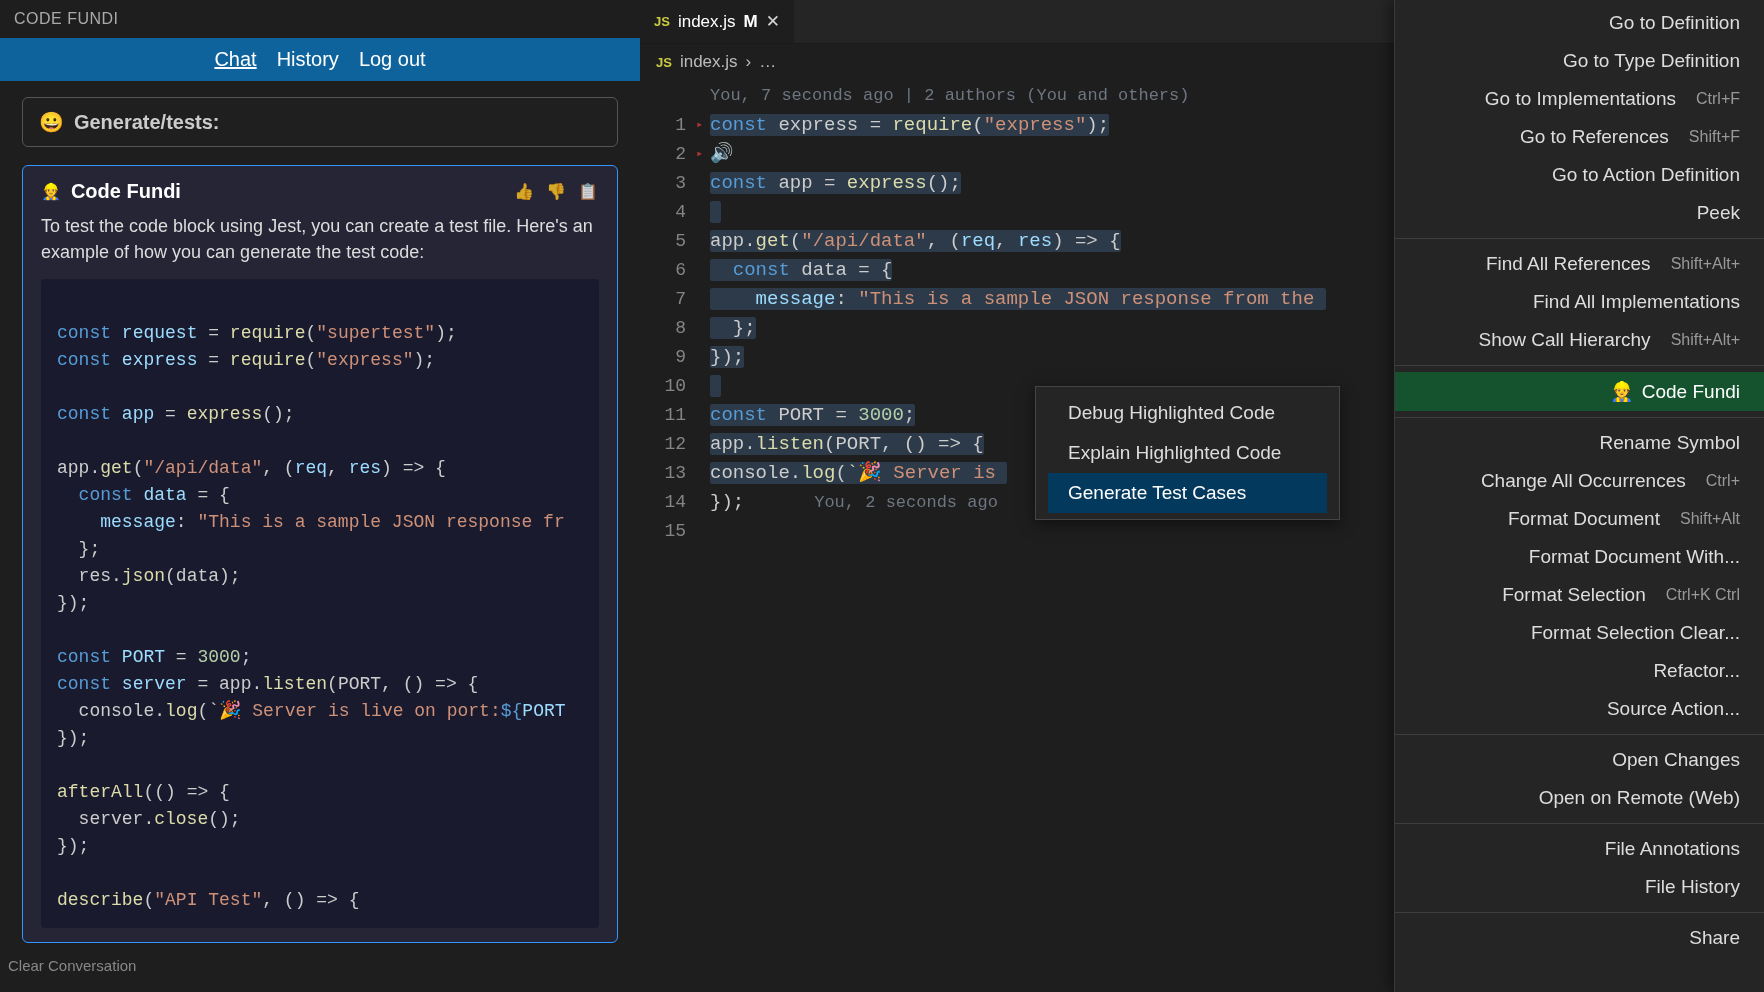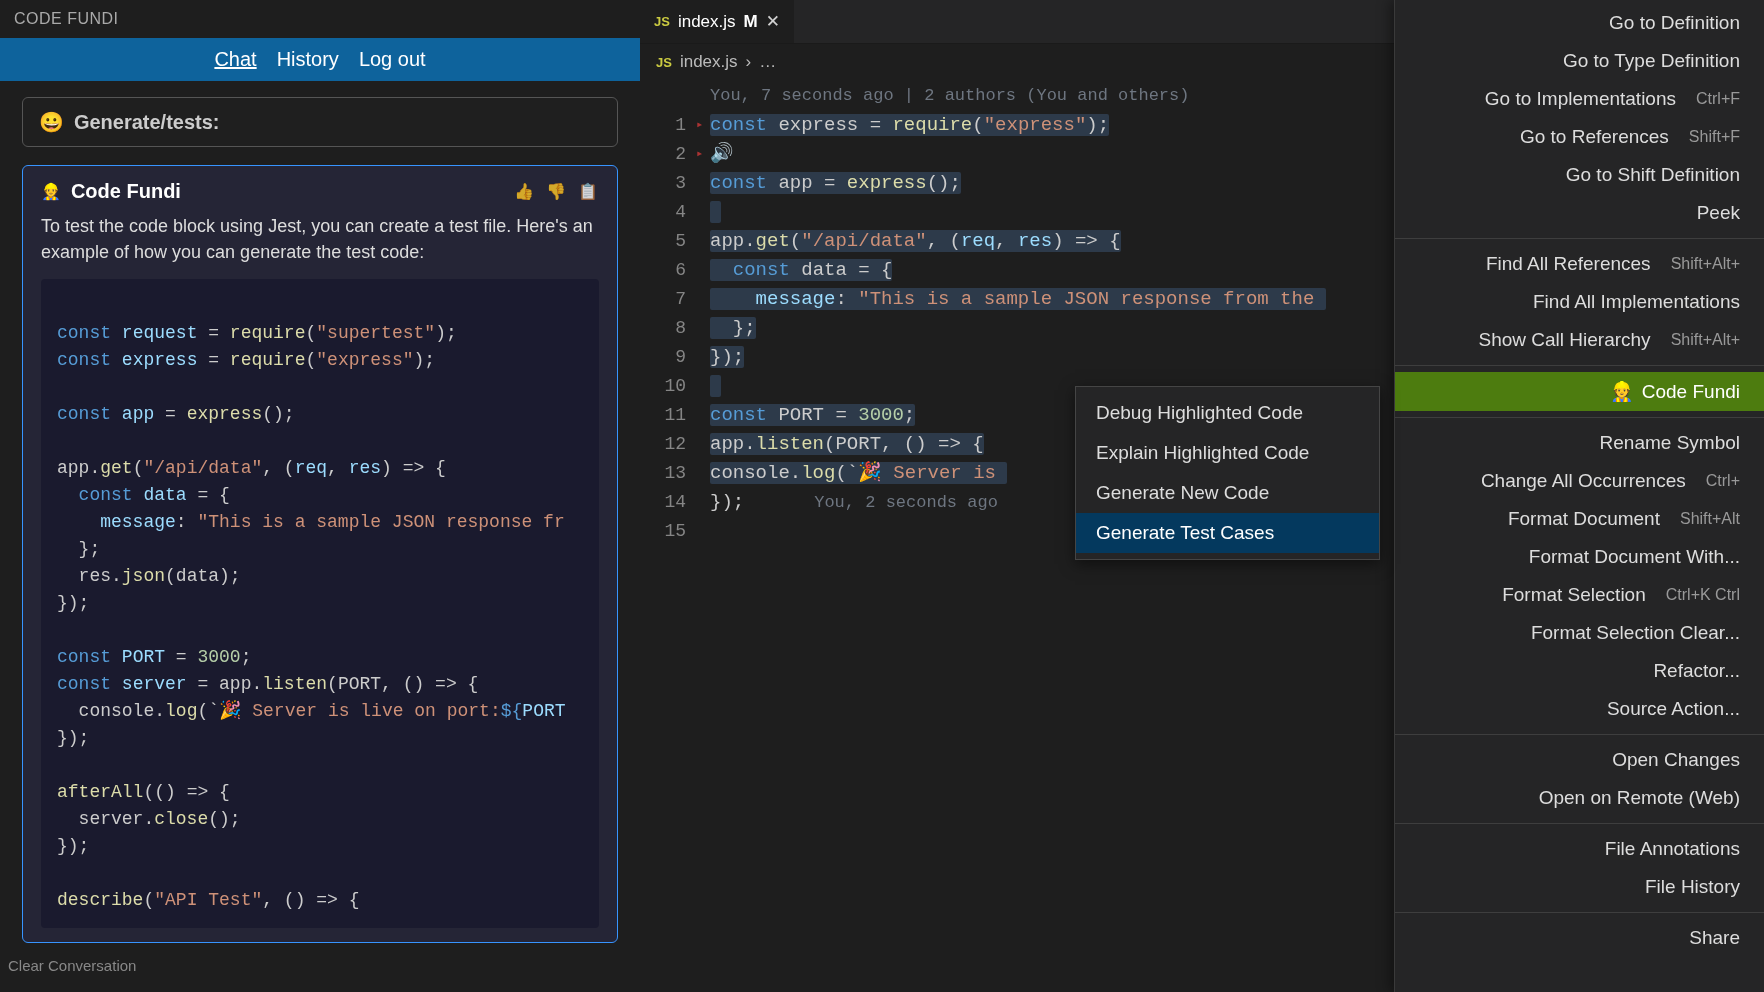--- a/index.html
+++ b/index.html
@@ -38,28 +38,28 @@
 .blame { color:#6e7681; font-size:17px; padding:6px 0 6px 70px;}
 .gutter { position:absolute; left:0; top:0; width:60px; text-align:right; color:#858585; font-size:18px; line-height:29px; padding-right:14px; user-select:none;}
 .gutter div{height:29px;}
 .code-lines { font-size:19px; line-height:29px; }
 .code-lines .line{ height:29px; white-space:pre; position:relative;}
 .hl{ background:#2d3a4a; border-radius:2px;}
 .fold-caret{position:absolute;left:-14px;color:#a33;font-size:12px;}
 .inline-blame{ color:#6e7681; font-size:17px; margin-left:70px;}
 
 
-.submenu { position:absolute; left:1075px; top:386px; width:305px; background:#252526; border:1px solid #454545; box-shadow:0 4px 14px rgba(0,0,0,.5); padding:6px 0; z-index:20;}
+.submenu { position:absolute; left:1035px; top:386px; width:305px; background:#252526; border:1px solid #454545; box-shadow:0 4px 14px rgba(0,0,0,.5); padding:6px 12px; z-index:20;}
 .submenu .item{ padding:9px 20px; font-size:19px; color:#ddd; cursor:pointer;}
 .submenu .item.active{ background:#04395e; color:#fff;}
 
 
 .ctx { position:absolute; left:1394px; top:0; width:370px; height:100%; background:#252526; border-left:1px solid #3a3a3a; box-shadow:-4px 0 12px rgba(0,0,0,.4); padding-top:4px; z-index:15; overflow:hidden;}
 .ctx .item{ display:flex; align-items:center; justify-content:flex-end; padding:8px 24px; font-size:19px; color:#ddd; cursor:pointer; white-space:nowrap;}
-.ctx .item.active{ background:#4d7c0f; color:#fff;}
+.ctx .item.active{ background:#14532d; color:#fff;}
 .ctx .sep{ height:1px; background:#3e3e3e; margin:6px 0;}
 .ctx .kbd{ color:#999; font-size:16px; margin-left:20px;}
 .ctx .emoji{ margin-right:8px;}
 </style>
 </head>
 <body>
 
 <div class="panel-left">
   <div class="panel-title">CODE FUNDI</div>
   <div class="panel-tabs">
@@ -168,41 +168,40 @@
       <div class="line"><span class="hl"><span>app.</span><span class="tok-fn">listen</span><span>(PORT, () =&gt; {</span></span></div>
       <div class="line"><span class="hl"><span>console.</span><span class="tok-fn">log</span><span>(`</span><span>🎉</span><span class="tok-str"> Server is </span></span></div>
       <div class="line"><span>});</span><span class="inline-blame">You, 2 seconds ago</span></div>
     </div>
   </div>
 </div>
 
 <div class="submenu">
   <div class="item">Debug Highlighted Code</div>
   <div class="item">Explain Highlighted Code</div>
-  <div class="item">Generate New Code</div>
   <div class="item active">Generate Test Cases</div>
 </div>
 
 <div class="ctx" id="ctx">
     <div class="item">
       <span>Go to Definition</span>
     </div>
     <div class="item">
       <span>Go to Type Definition</span>
     </div>
     <div class="item">
       <span>Go to Implementations</span>
       <span class="kbd">Ctrl+F</span>
     </div>
     <div class="item">
       <span>Go to References</span>
       <span class="kbd">Shift+F</span>
     </div>
     <div class="item">
-      <span>Go to Shift Definition</span>
+      <span>Go to Action Definition</span>
     </div>
     <div class="item">
       <span>Peek</span>
     </div>
     <div class="sep"></div>
     <div class="item">
       <span>Find All References</span>
       <span class="kbd">Shift+Alt+</span>
     </div>
     <div class="item">

